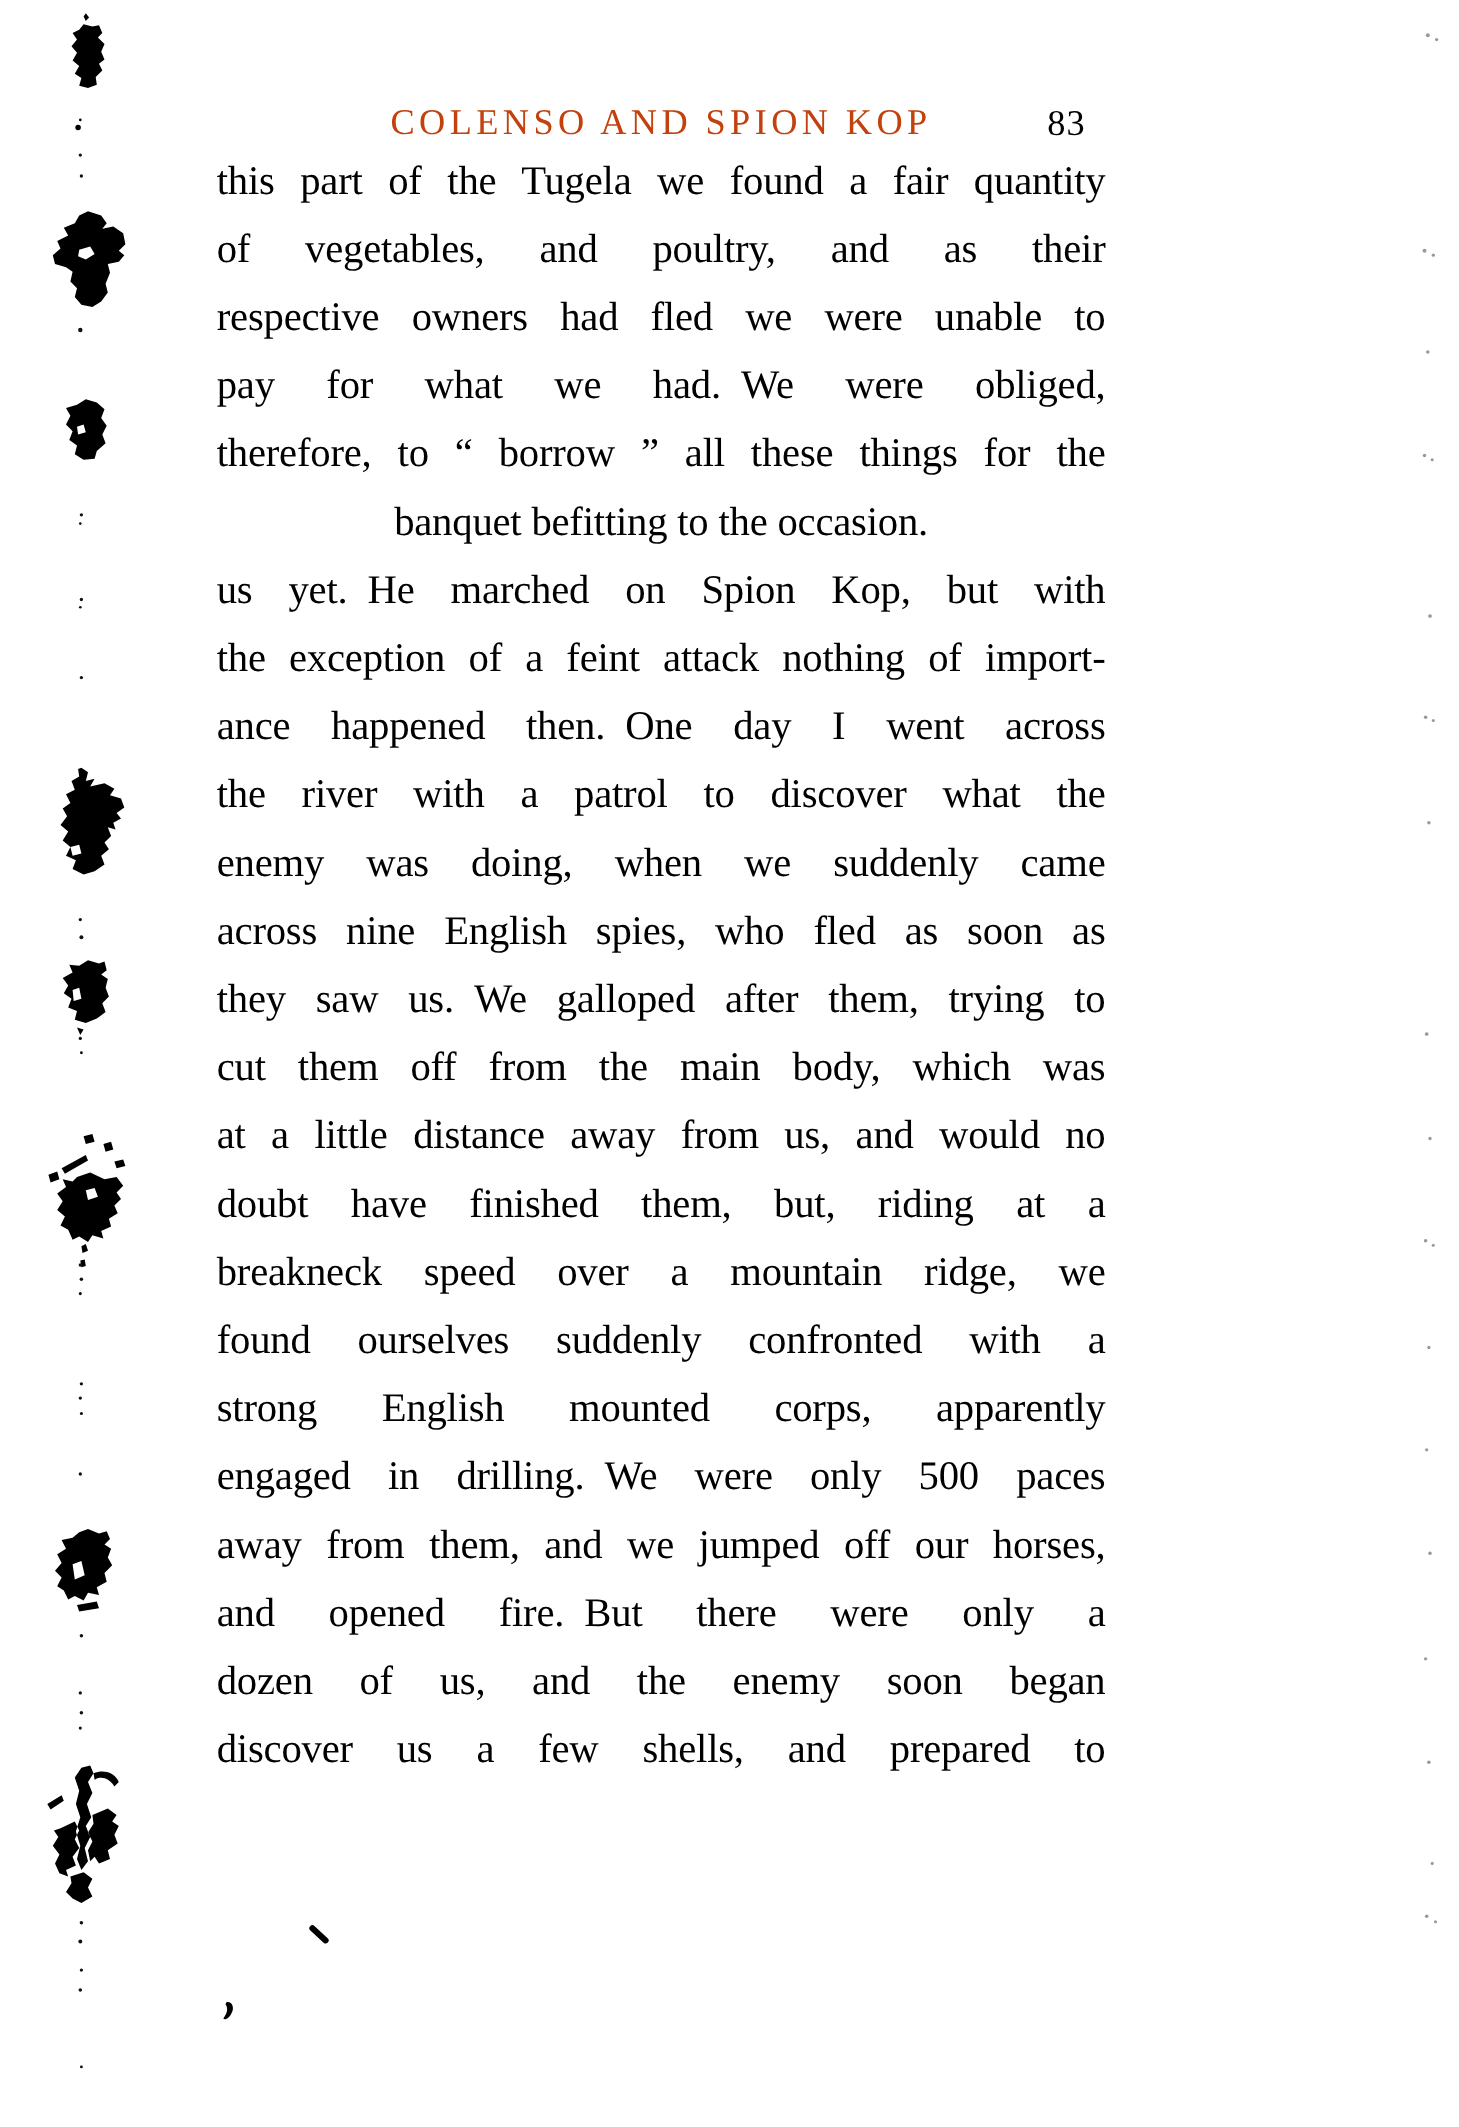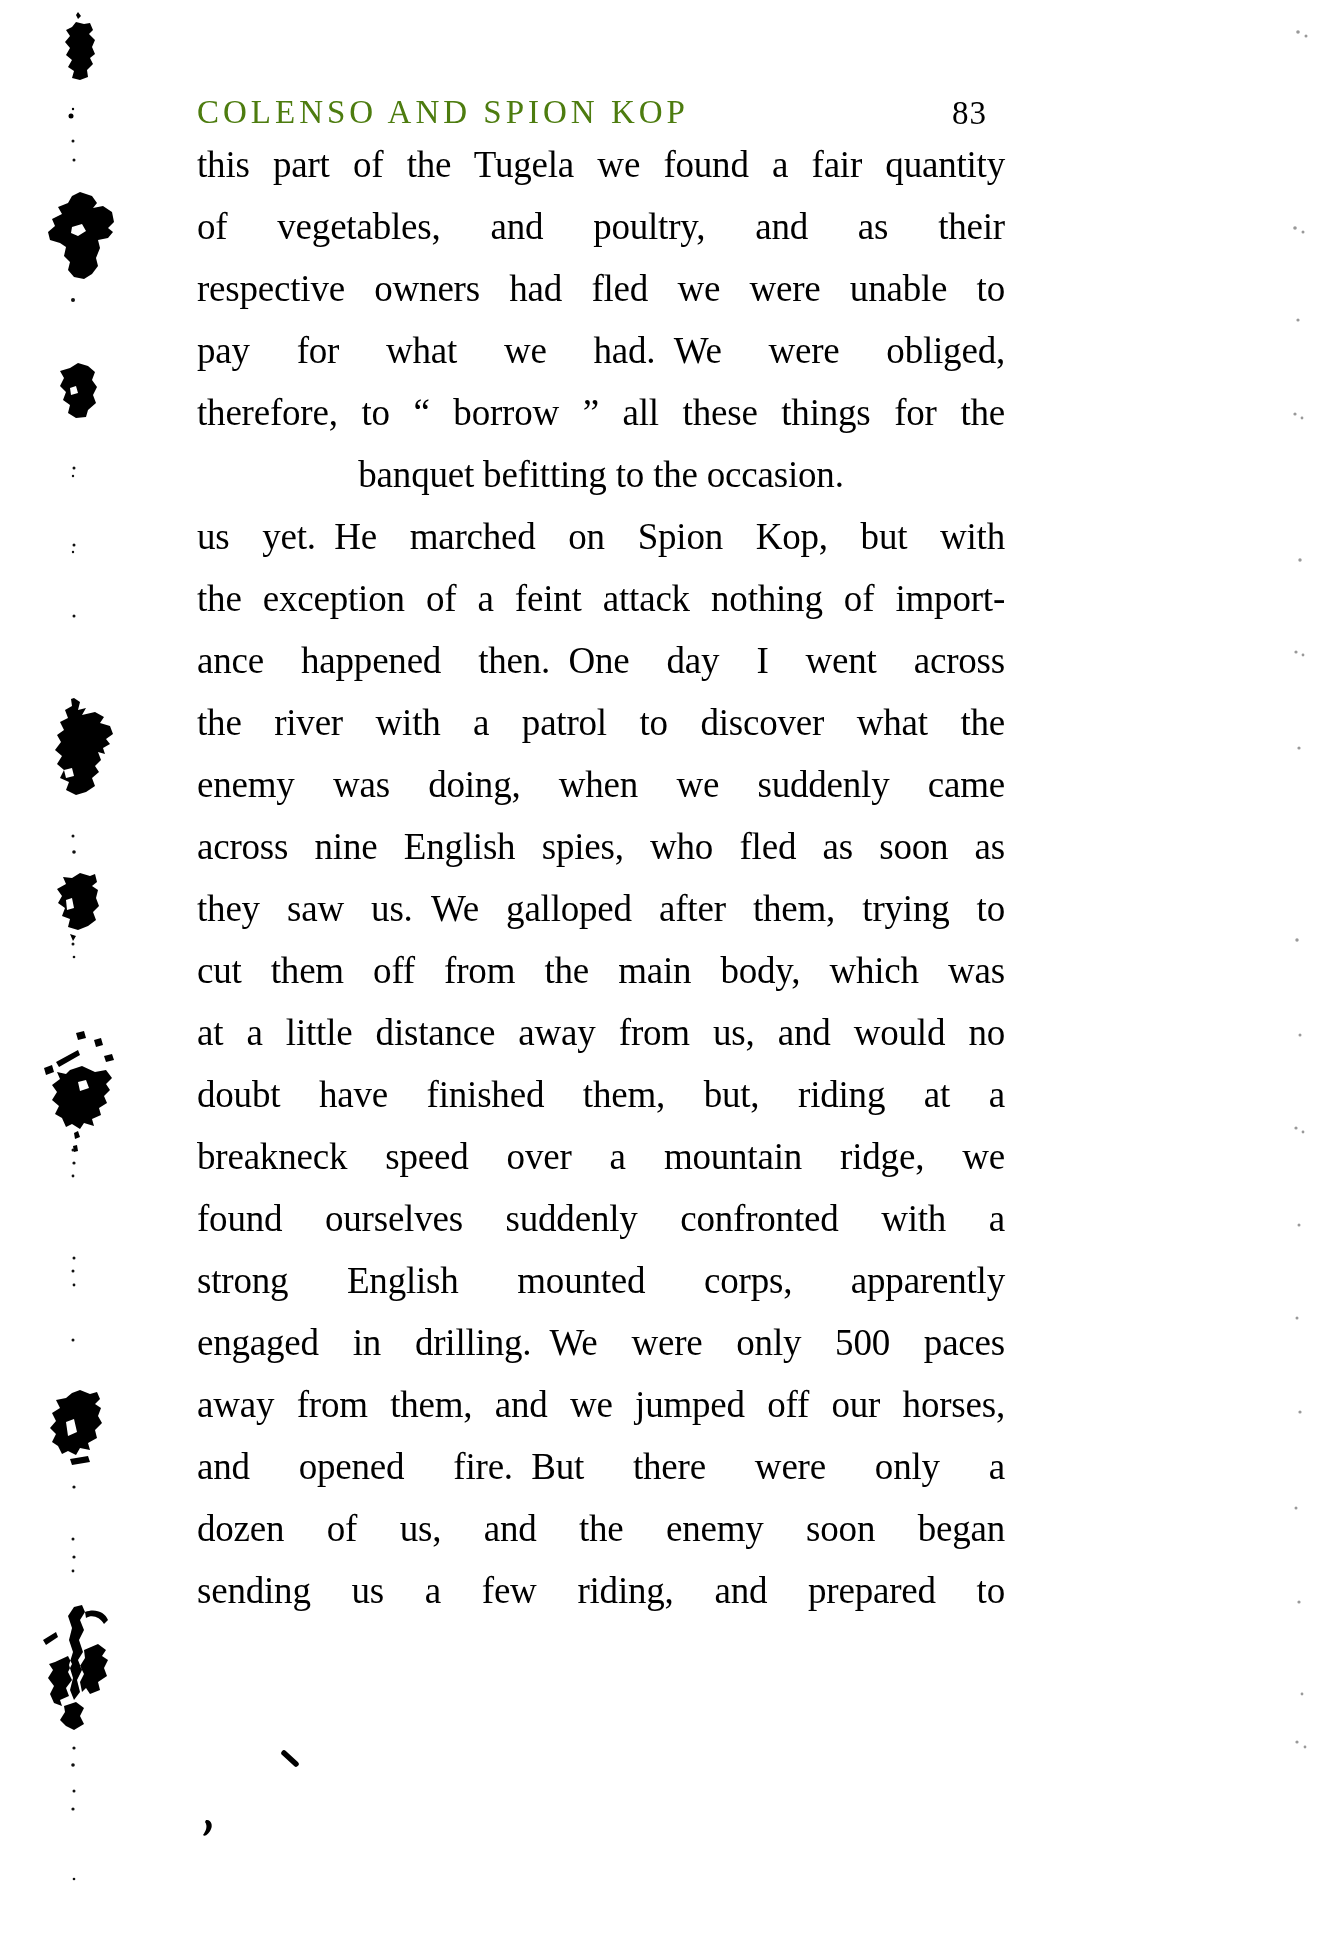--- a/index.html
+++ b/index.html
@@ -18,24 +18,25 @@
     width: 1326px; height: 1934px;
     pointer-events: none;
   }
   .pagehead {
     position: absolute;
     left: 197px; top: 94px;
     width: 808px;
     height: 44px;
   }
   .title {
+    text-align: center;
     font-size: 33px;
     letter-spacing: 4px;
     white-space: nowrap;
-    color: #4d7c0f;
+    color: #c2410c;
   }
   .pagenum {
     position: absolute;
     right: 18px; top: 1px;
     font-size: 33px;
     letter-spacing: 1px;
   }
   .bodytext {
     position: absolute;
     left: 197px; top: 134px;
@@ -159,16 +160,16 @@
     <div class="line j">cut them off from the main body, which was</div>
     <div class="line j">at a little distance away from us, and would no</div>
     <div class="line j">doubt have finished them, but, riding at a</div>
     <div class="line j">breakneck speed over a mountain ridge, we</div>
     <div class="line j">found ourselves suddenly confronted with a</div>
     <div class="line j">strong English mounted corps, apparently</div>
     <div class="line j">engaged in drilling. We were only 500 paces</div>
     <div class="line j">away from them, and we jumped off our horses,</div>
     <div class="line j">and opened fire. But there were only a</div>
     <div class="line j">dozen of us, and the enemy soon began</div>
-    <div class="line j">sending us a few riding, and prepared to</div>
+    <div class="line j">discover us a few shells, and prepared to</div>
   </main>
 
 </div>
 
 </body></html>

